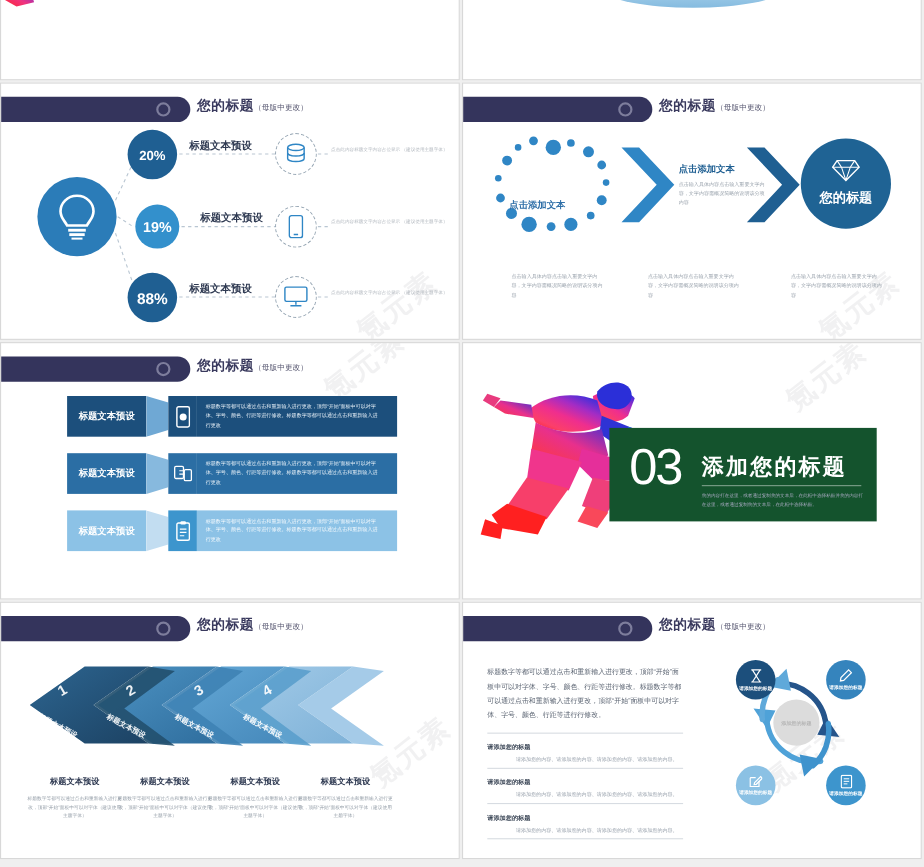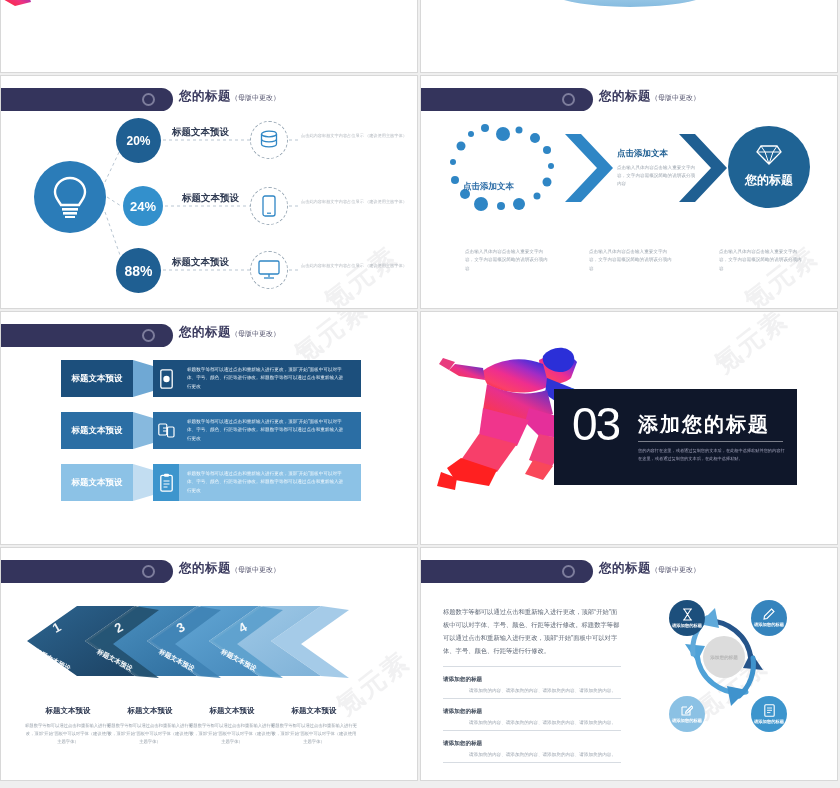--- a/index.html
+++ b/index.html
@@ -68,22 +68,22 @@
               display:flex; align-items:center; justify-content:center;
               color:#fff; font-size:8.5px; font-weight:700; white-space:nowrap; }
   .bar .fold{ position:absolute; left:72px; top:0; width:20px; height:37px; }
   .bar .ibox{ position:absolute; left:92px; top:0; width:26px; height:37px;
               display:flex; align-items:center; justify-content:center; }
   .bar .body{ position:absolute; left:118px; top:0; right:0; height:37px; }
   .bar .body p{ position:absolute; left:8px; top:6px; right:14px;
                 color:#e7f0f7; font-size:4.6px; line-height:1.85; }
 
   
-  .runblock{ position:absolute; left:133px; top:77px; width:243px; height:96px;
-             background:#0f172a; }
+  .runblock{ position:absolute; left:133px; top:77px; width:243px; height:85px;
+             background:#14532d; }
   .bignum{ position:absolute; left:18px; top:12px; color:#fff;
            font-size:46px; font-weight:300; line-height:1; letter-spacing:-2px; }
   .runtitle{ position:absolute; left:84px; top:22px; color:#fff;
              font-size:20px; font-weight:700; letter-spacing:2px; }
   .runrule{ position:absolute; left:84px; top:52px; width:145px; height:1px;
             background:rgba(255,255,255,.45); }
   .runsub{ position:absolute; left:84px; top:58px; width:148px;
            color:#a9aac2; font-size:4.2px; line-height:1.9; }
 
   
@@ -212,21 +212,21 @@
     <div class="bulb">
       <svg width="34" height="42" viewBox="0 0 34 42">
         <path d="M17 2 C8 2 2 9 2 16 c0 6 4 9 6 13 h18 c2-4 6-7 6-13 C32 9 26 2 17 2 Z" fill="none" stroke="#fff" stroke-width="2.4"></path>
         <rect x="9" y="32" width="16" height="2.6" fill="#fff"></rect>
         <rect x="10" y="36" width="14" height="2.6" fill="#fff"></rect>
         <rect x="12" y="40" width="10" height="2" fill="#fff"></rect>
       </svg>
     </div>
 
     <div class="pct p20">20%</div>
-    <div class="pct p40">24%</div>
+    <div class="pct p40">19%</div>
     <div class="pct p80">88%</div>
 
     <div class="rowlbl" style="left:171px;top:50px;">标题文本预设</div>
     <div class="rowlbl" style="left:181px;top:116px;">标题文本预设</div>
     <div class="rowlbl" style="left:171px;top:180px;">标题文本预设</div>
 
     <div class="dashcircle" style="left:249px;top:45px;">
       <svg width="20" height="20" viewBox="0 0 20 20">
         <ellipse cx="10" cy="4" rx="7.5" ry="2.8" fill="none" stroke="#2f86c5" stroke-width="1.3"></ellipse>
         <path d="M2.5 4 v5 c0 1.6 3.4 2.8 7.5 2.8 s7.5-1.2 7.5-2.8 V4" fill="none" stroke="#2f86c5" stroke-width="1.3"></path>

